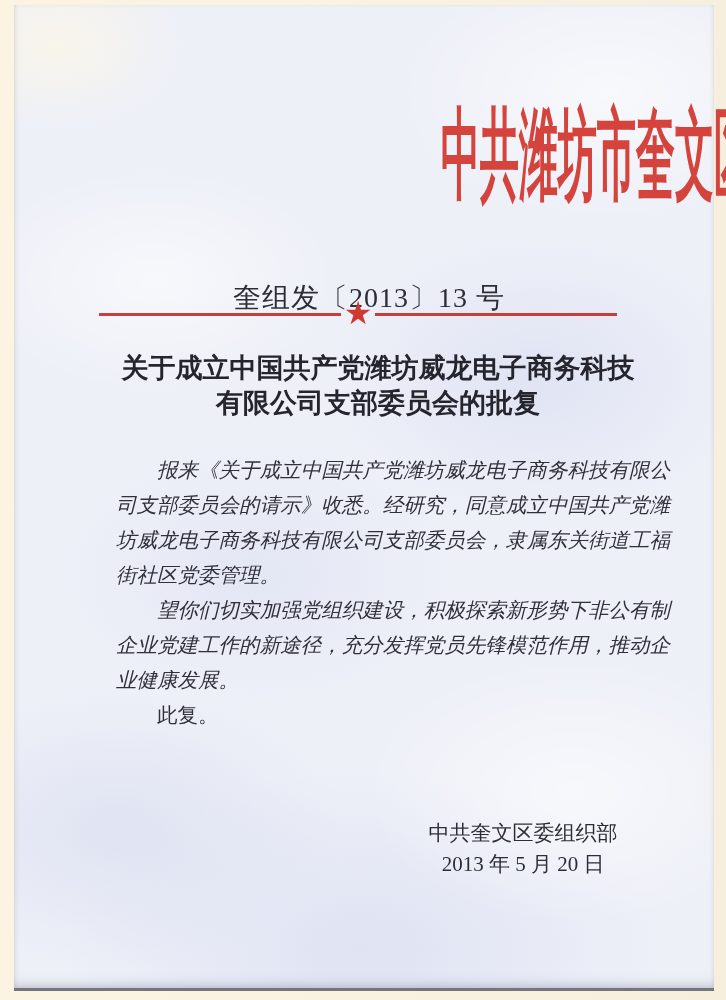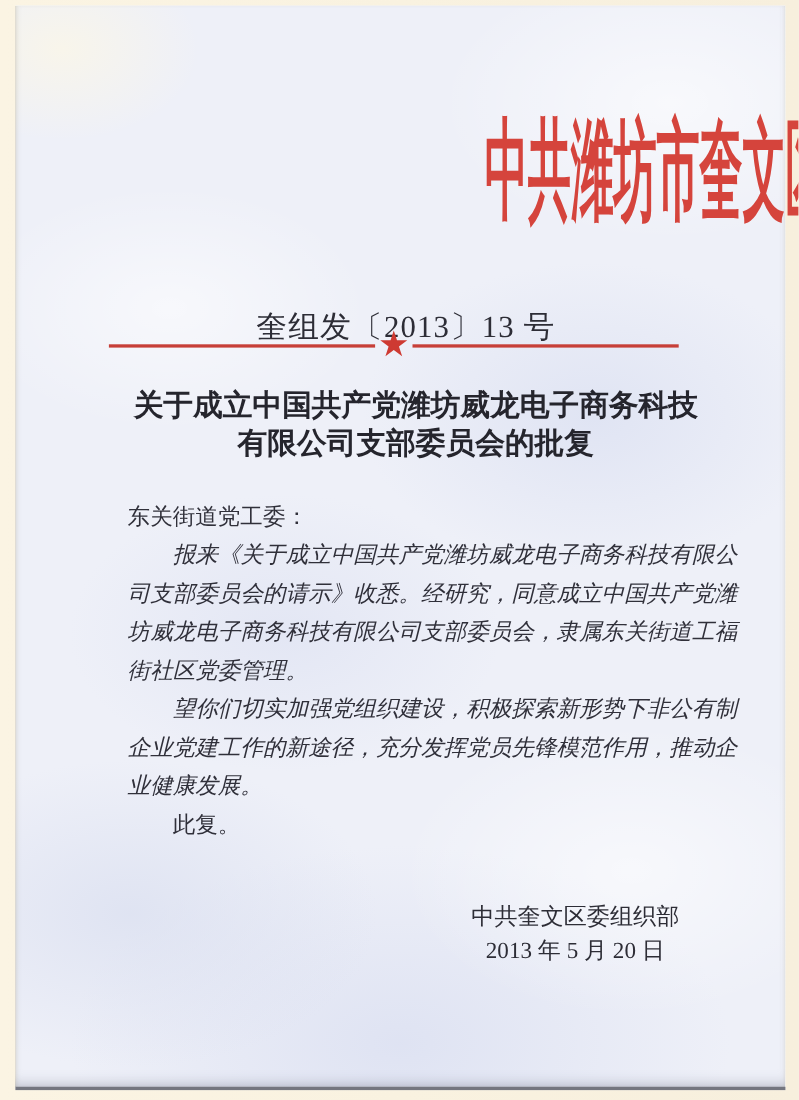--- a/index.html
+++ b/index.html
@@ -111,21 +111,20 @@
       <span class="star">★</span>
       <span class="rule-line"></span>
     </div>
 
     <div class="doc-title">
       <div>关于成立中国共产党潍坊威龙电子商务科技</div>
       <div>有限公司支部委员会的批复</div>
     </div>
 
     <div class="body-text">
-      <div class="salutation">东关街道党工委：</div>
       <p>报来《关于成立中国共产党潍坊威龙电子商务科技有限公司支部委员会的请示》收悉。经研究，同意成立中国共产党潍坊威龙电子商务科技有限公司支部委员会，隶属东关街道工福街社区党委管理。</p>
       <p>望你们切实加强党组织建设，积极探索新形势下非公有制企业党建工作的新途径，充分发挥党员先锋模范作用，推动企业健康发展。</p>
       <div class="closing">此复。</div>
     </div>
 
     <div class="signature">
       <div>中共奎文区委组织部</div>
       <div>2013 年 5 月 20 日</div>
     </div>
 

